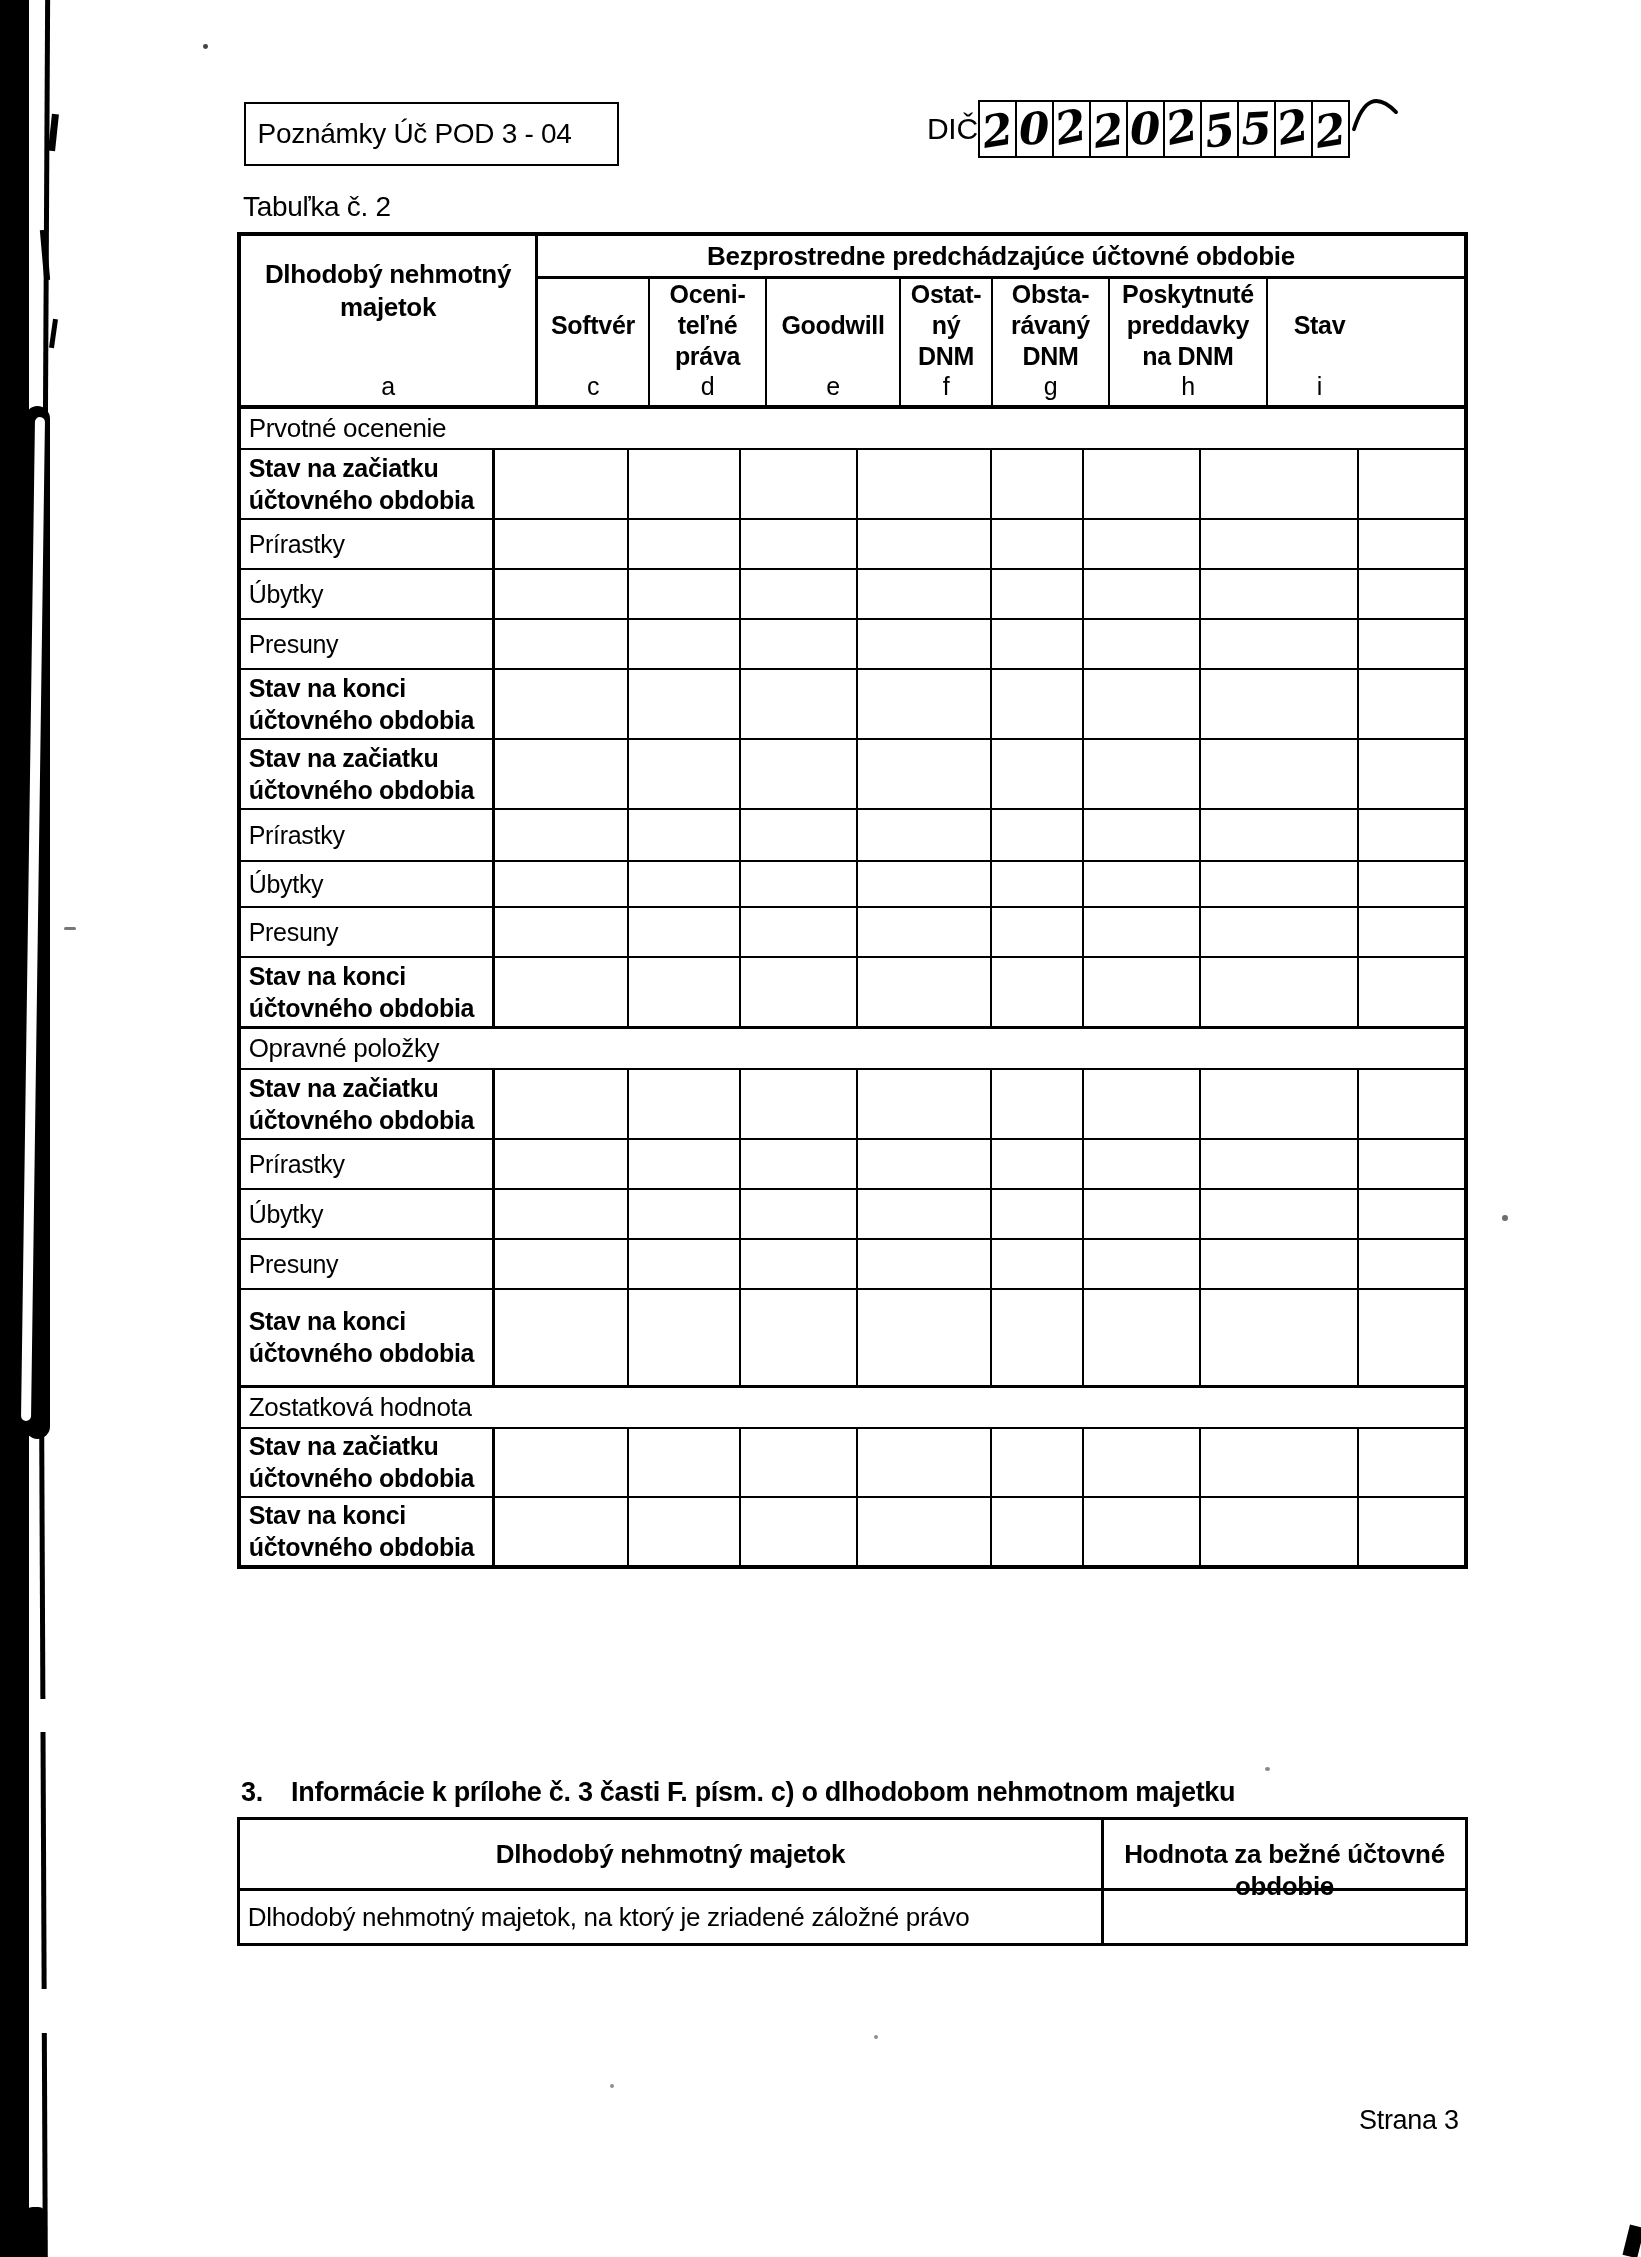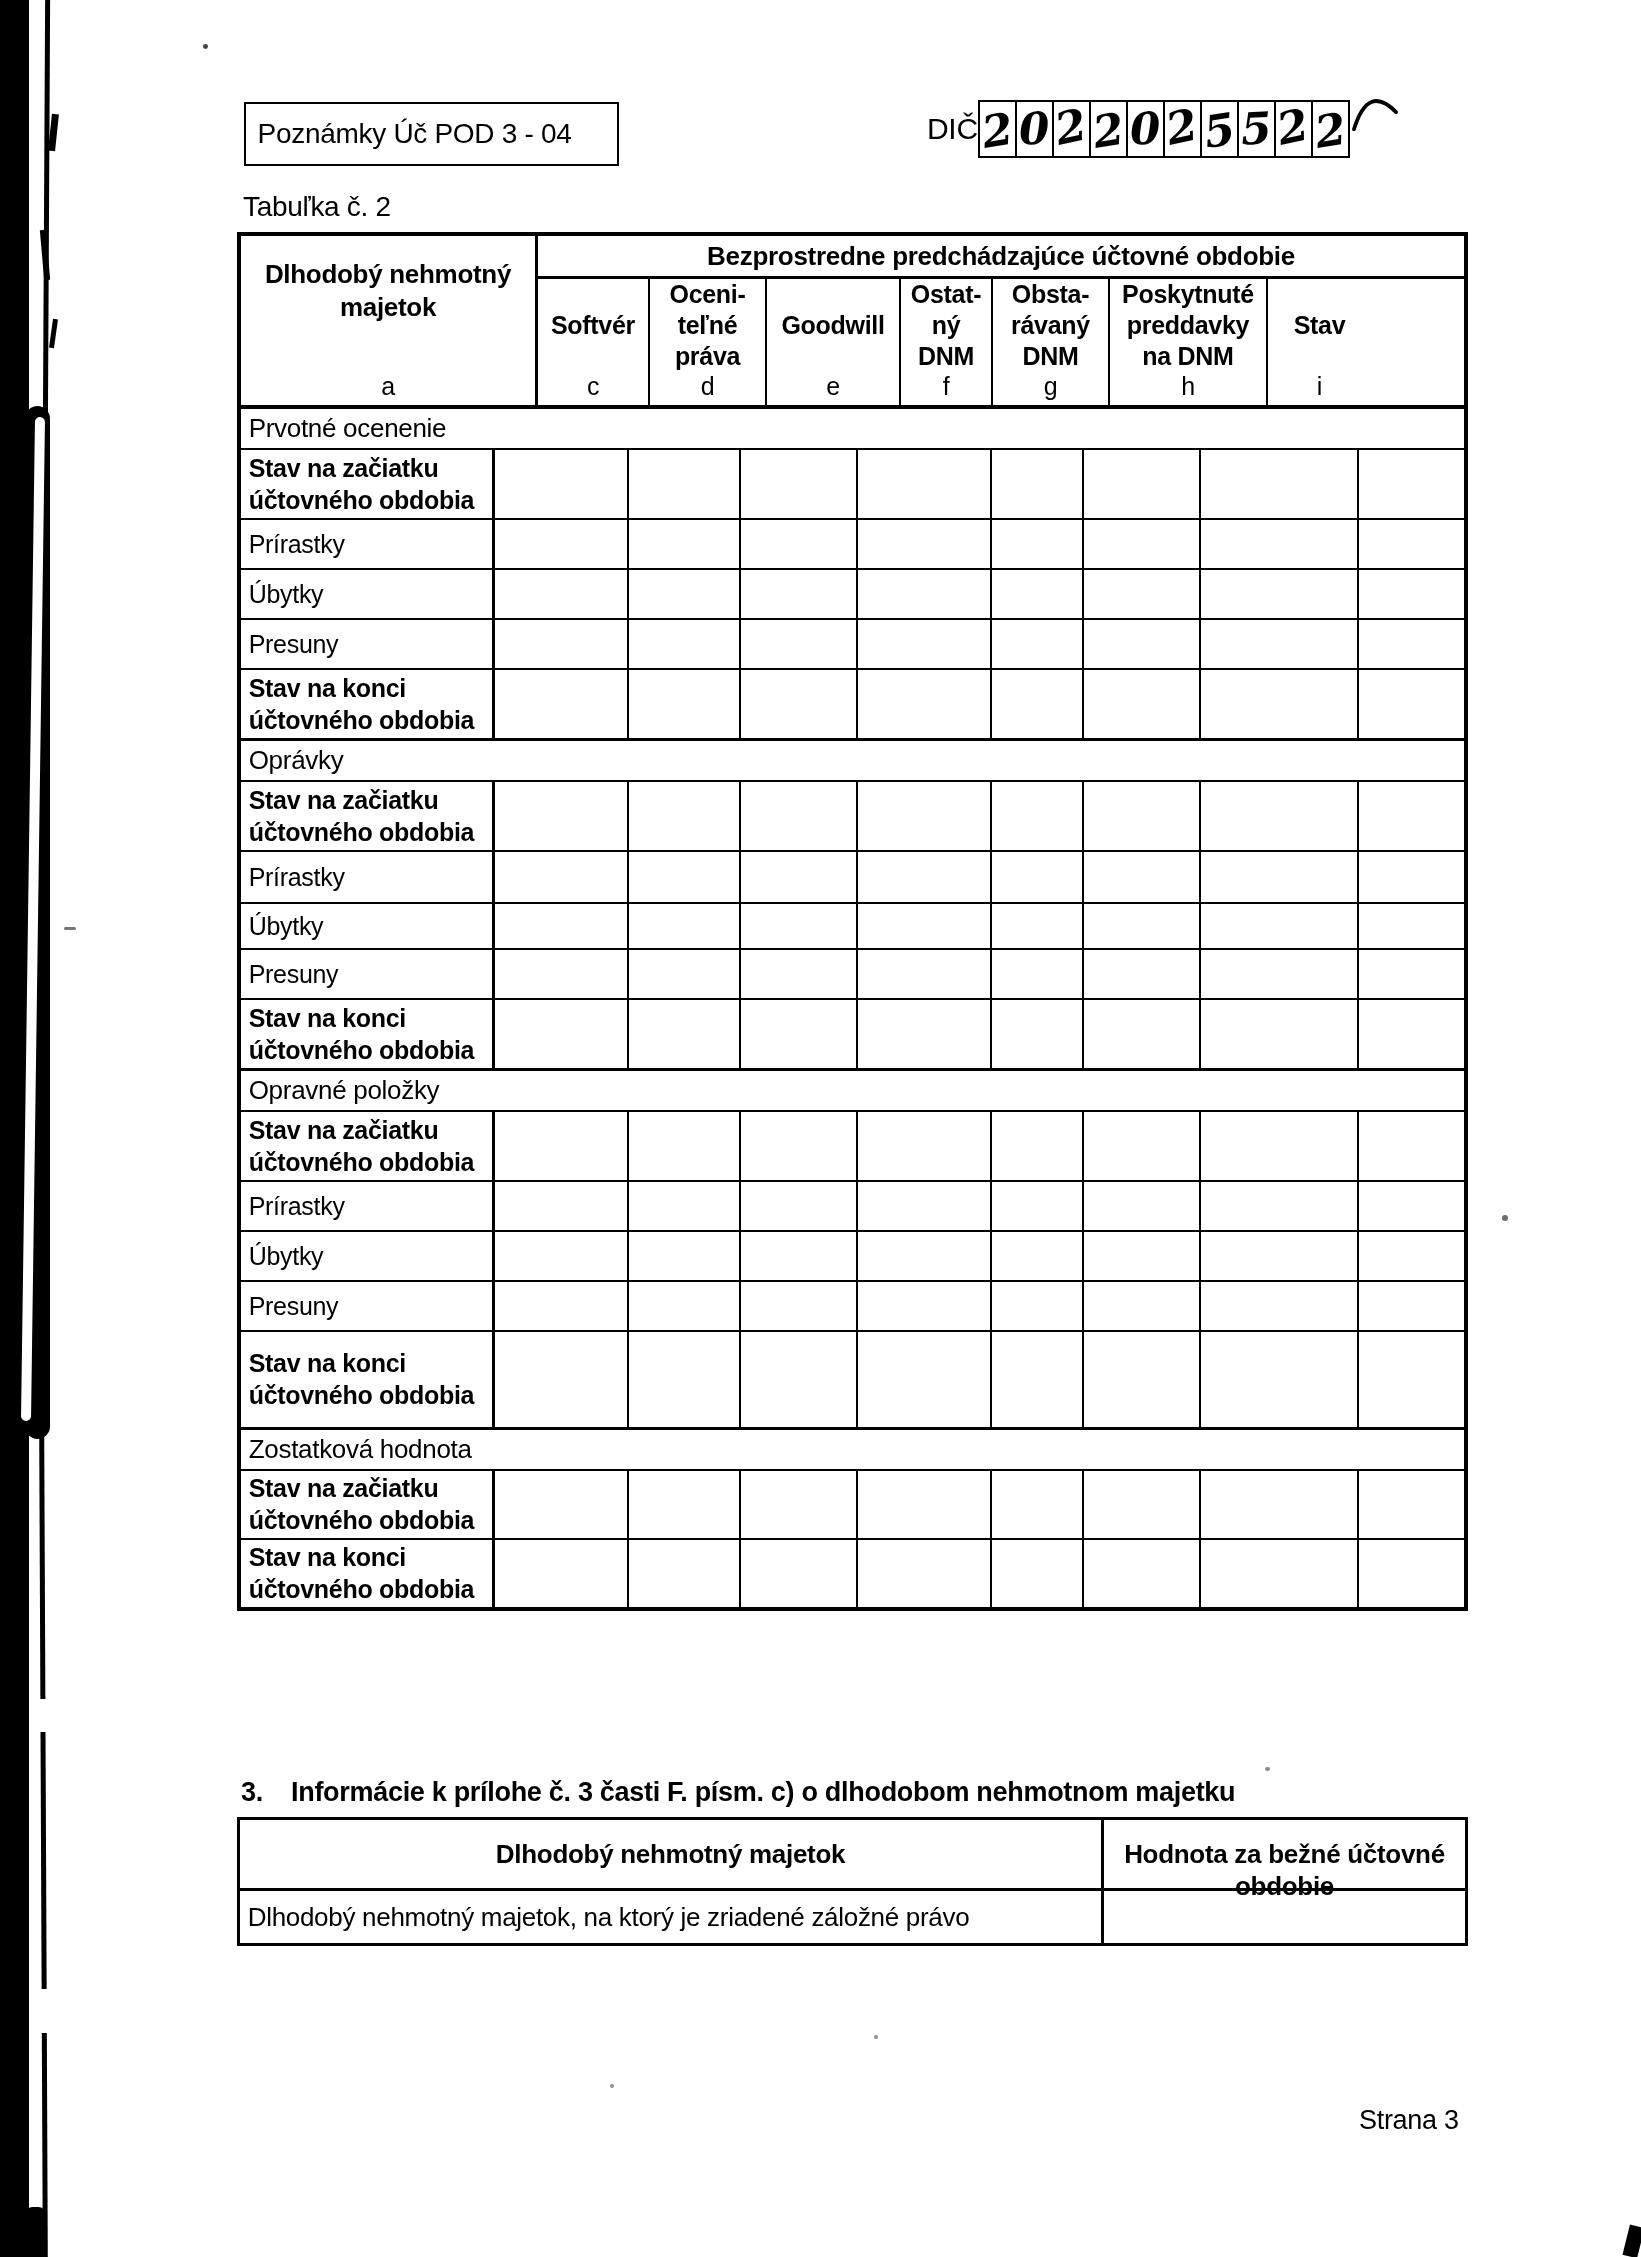--- a/index.html
+++ b/index.html
@@ -296,23 +296,20 @@
 účtovného obdobia</div>
           <div class="t1-cell" style="width: 134px;"></div>
           <div class="t1-cell" style="width: 112px;"></div>
           <div class="t1-cell" style="width: 117px;"></div>
           <div class="t1-cell" style="width: 134px;"></div>
           <div class="t1-cell" style="width: 92px;"></div>
           <div class="t1-cell" style="width: 117px;"></div>
           <div class="t1-cell" style="width: 158px;"></div>
           <div class="t1-cell" style="width: 103px;"></div>
         </div>
-        <div class="t1-row section" style="height: 42px;">
-          <div class="t1-section-label">Oprávky</div>
-        </div>
         <div class="t1-row" style="height: 70px;">
           <div class="t1-label bold">Stav na začiatku
 účtovného obdobia</div>
           <div class="t1-cell" style="width: 134px;"></div>
           <div class="t1-cell" style="width: 112px;"></div>
           <div class="t1-cell" style="width: 117px;"></div>
           <div class="t1-cell" style="width: 134px;"></div>
           <div class="t1-cell" style="width: 92px;"></div>
           <div class="t1-cell" style="width: 117px;"></div>
           <div class="t1-cell" style="width: 158px;"></div>

